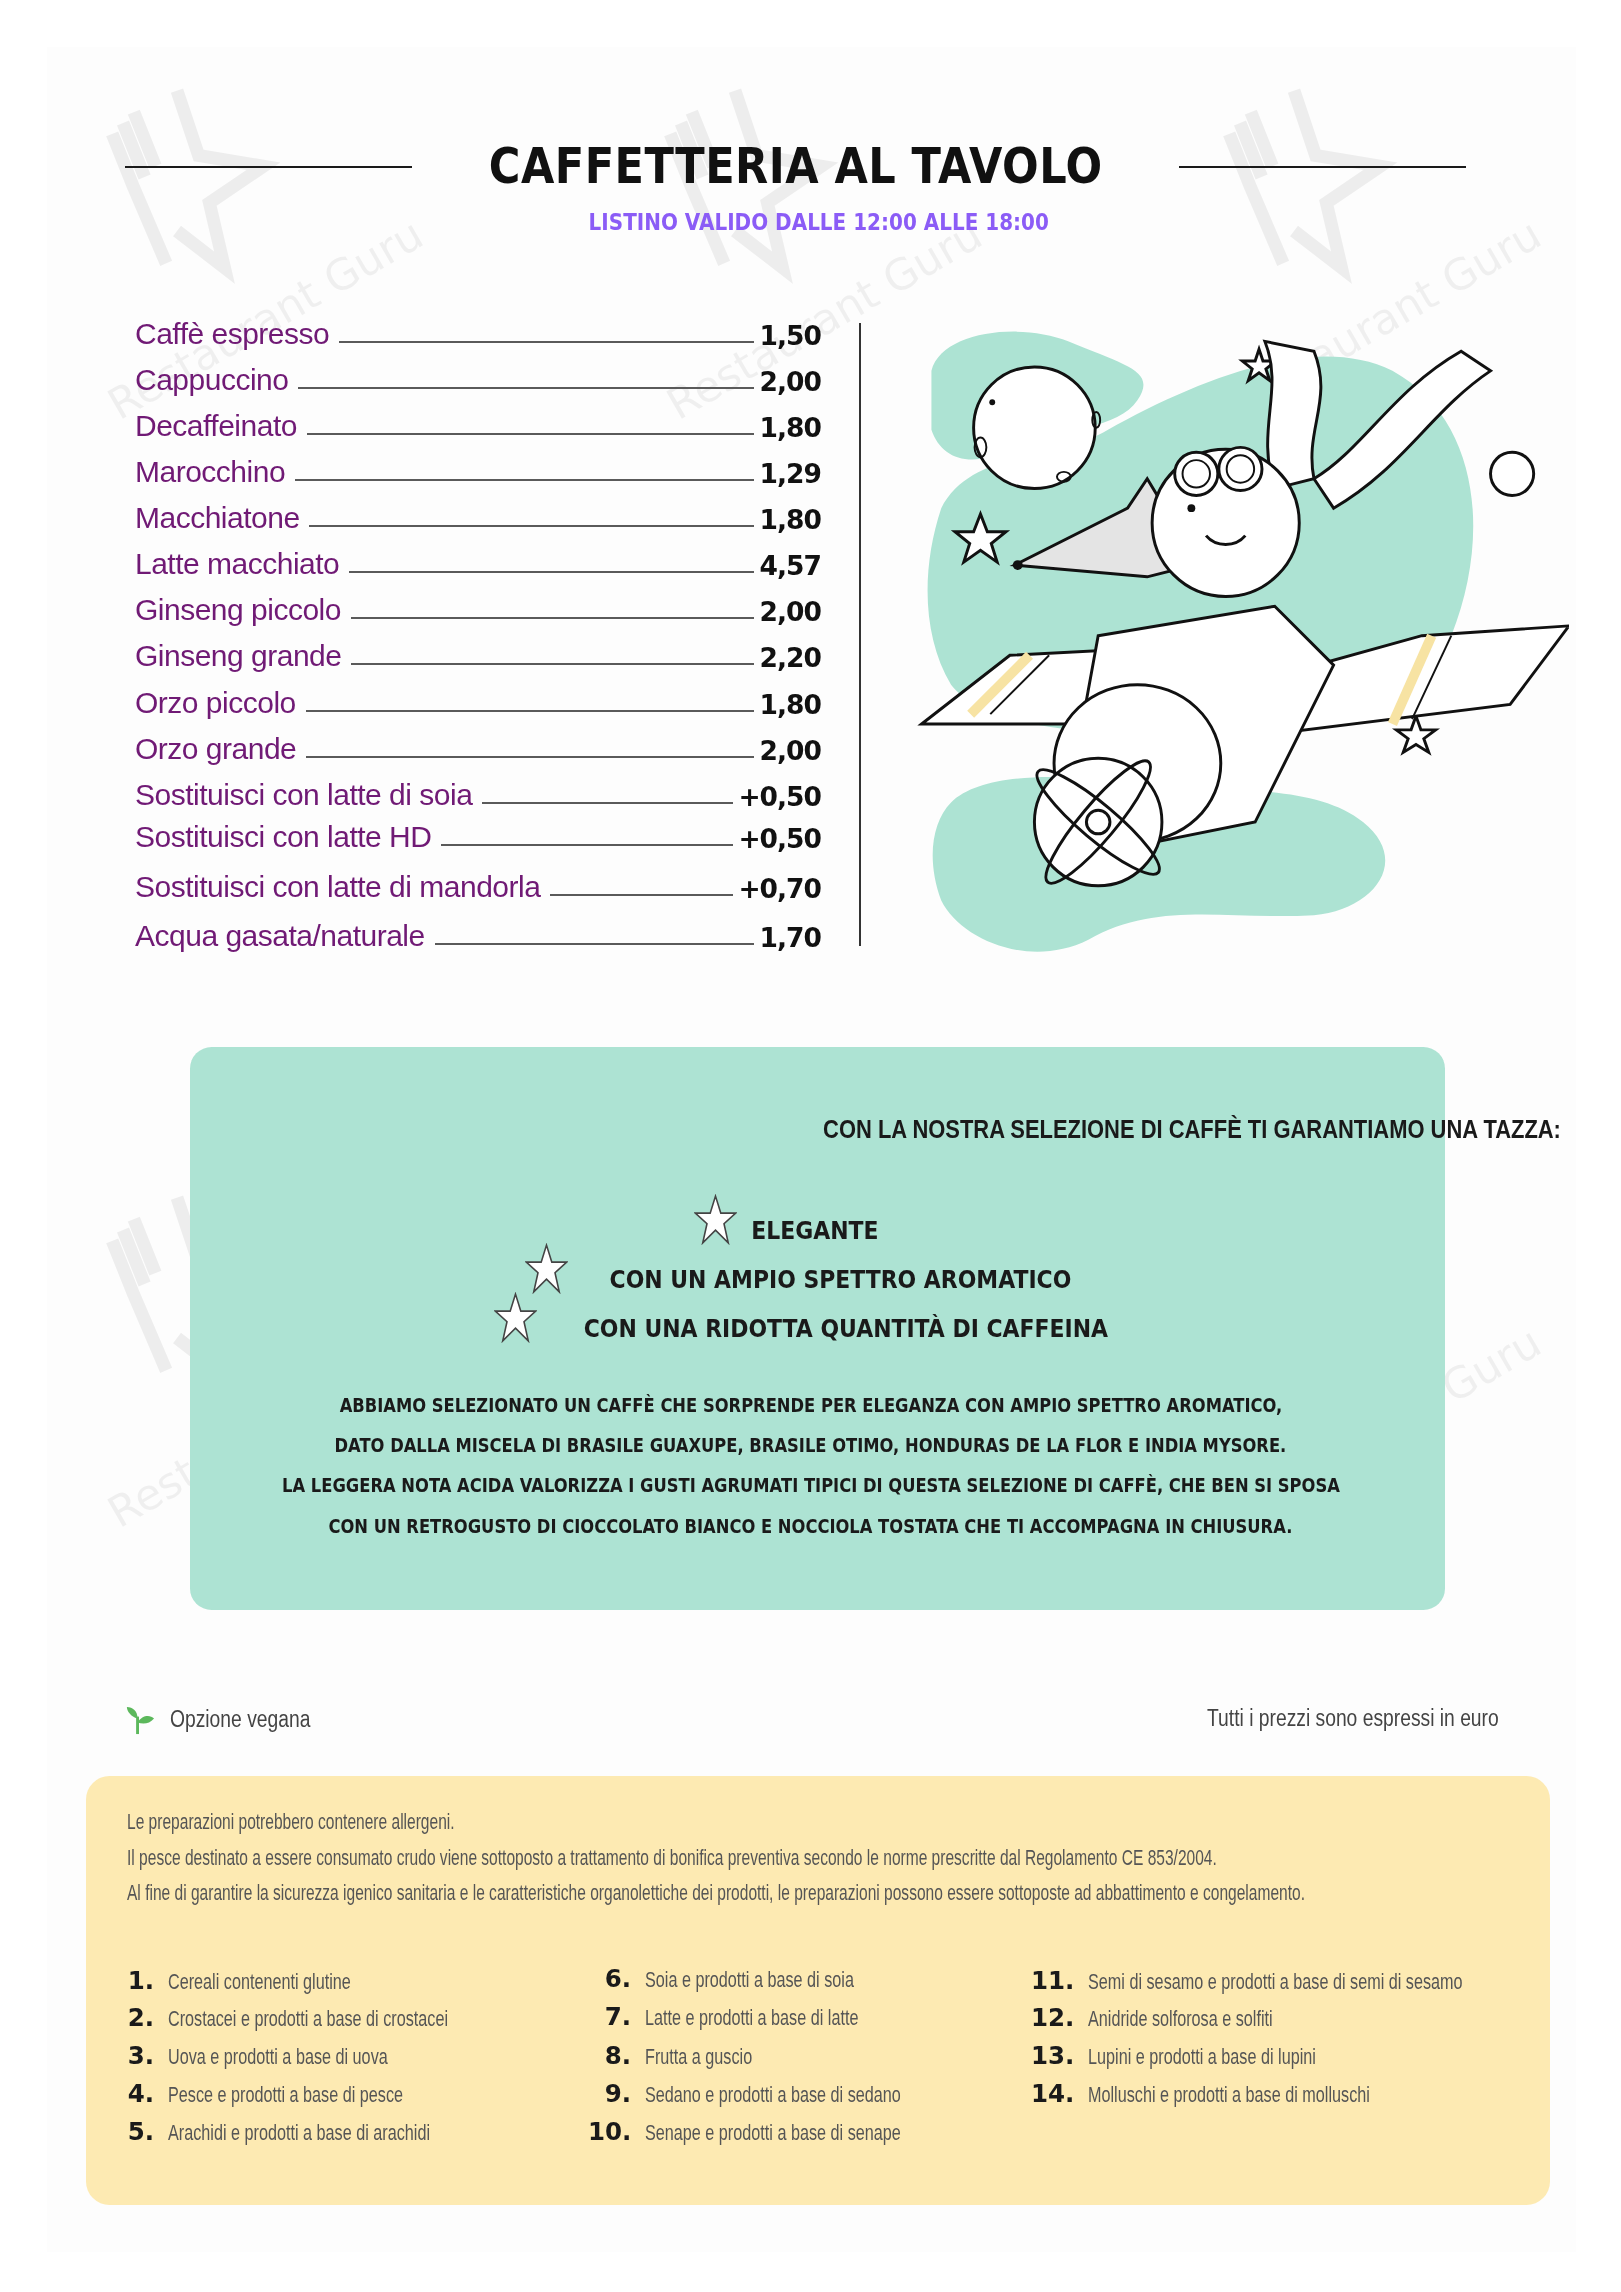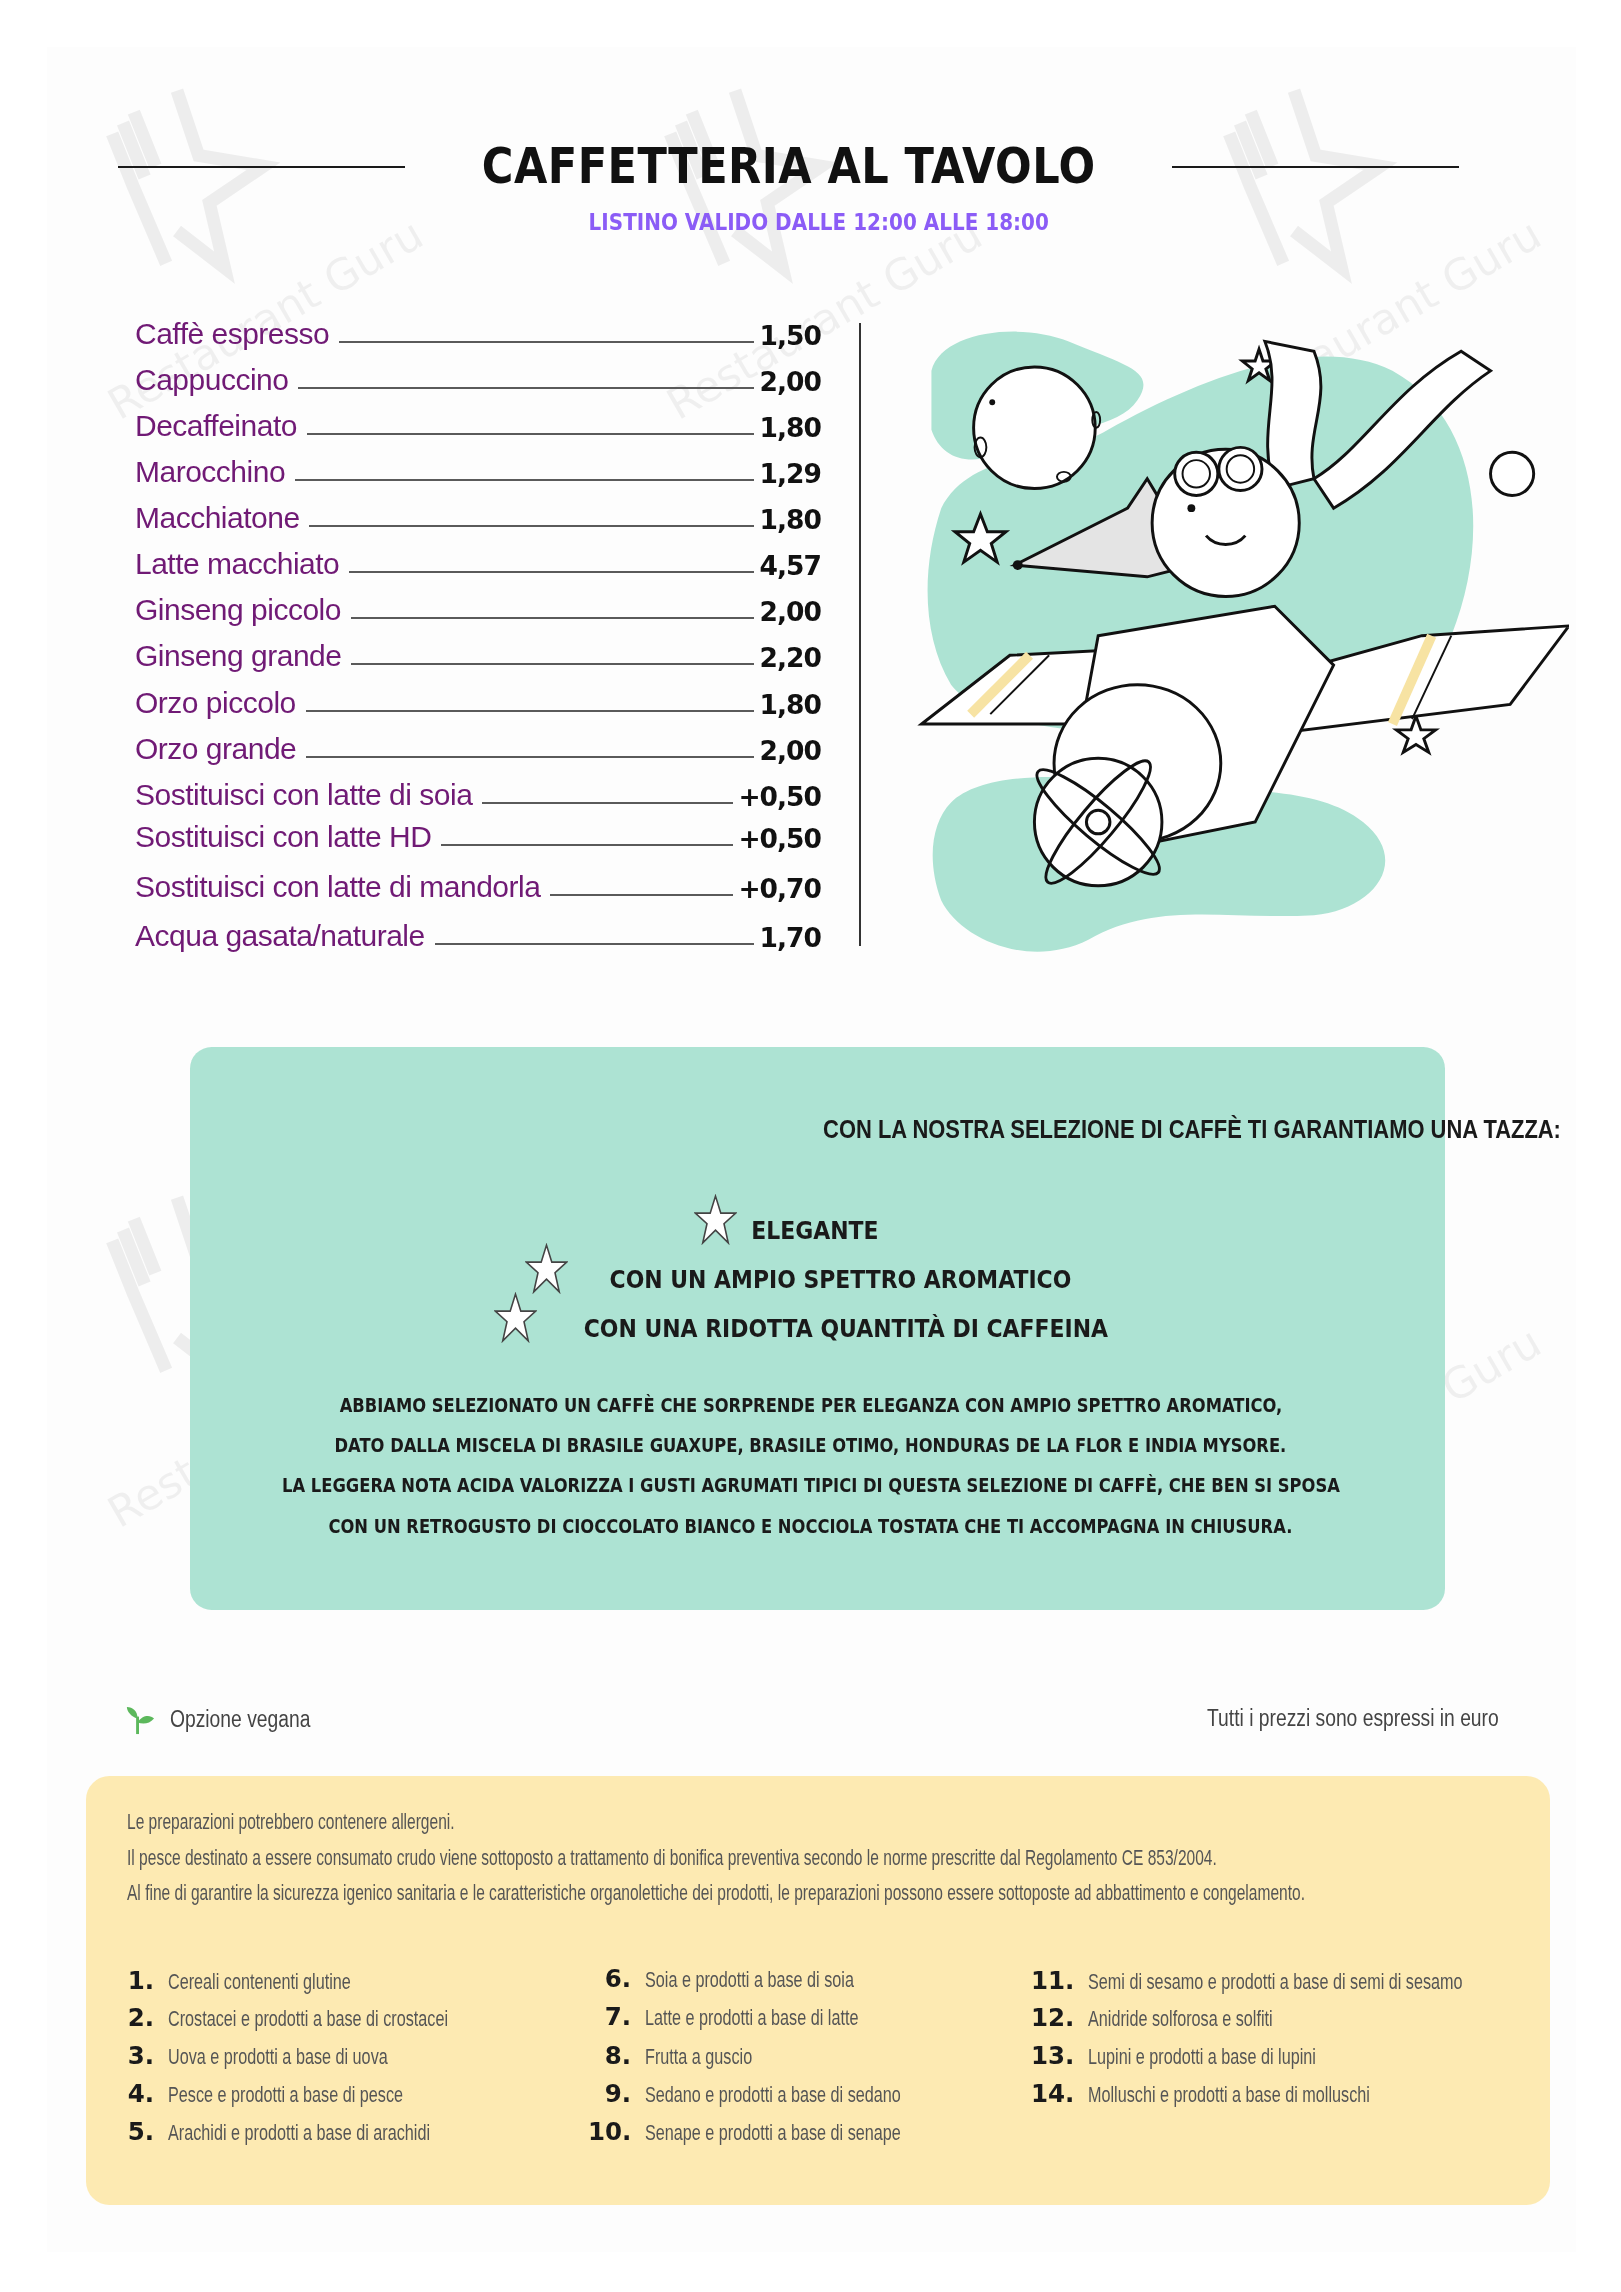--- a/index.html
+++ b/index.html
@@ -4,21 +4,21 @@
 <style>
   html, body { margin:0; padding:0; }
   body {
     width:1621px; height:2293px; position:relative; overflow:hidden;
     background:#ffffff; color:#1a1a1a;
     font-family:"Liberation Sans", sans-serif;
   }
   .page-bg { position:absolute; left:47px; top:47px; width:1529px; height:2205px; background:#fdfdfd; }
 
   
-  .title-row { position:absolute; left:118px; top:137px; width:1341px; height:59px; display:flex; align-items:center;justify-content:center; }
+  .title-row { position:absolute; left:125px; top:137px; width:1341px; height:59px; display:flex; align-items:center;justify-content:center; }
   .title-rule { flex:1; height:2px; background:#1a1a1a; }
   .title { padding:0 35px; font-size:49px; font-weight:bold; letter-spacing:0.5px; color:#111; white-space:nowrap; font-family:"DejaVu Sans", sans-serif; transform:scaleX(0.88); }
   .subtitle { position:absolute; left:8px; width:1621px; top:208px; text-align:center; font-size:23.5px; font-weight:bold; color:#8b5cf6; font-family:"DejaVu Sans", sans-serif; }
   .subtitle span { display:inline-block; transform:scaleX(0.85); }
 
   
   .price-list { position:absolute; left:135px; top:312px; width:686px; }
   .price-row { position:absolute; left:0; width:686px; height:39px; display:flex; align-items:flex-end; }
   .item-name { font-size:30px; color:#701a75; font-family:"Liberation Sans Narrow","Liberation Sans", sans-serif; font-weight:normal; white-space:nowrap; transform-origin:left bottom; letter-spacing:-0.5px; }
   .leader { flex:1; border-bottom:2px solid #5a5a5a; margin:0 5.9px 7.8px 9.8px; height:0; }

